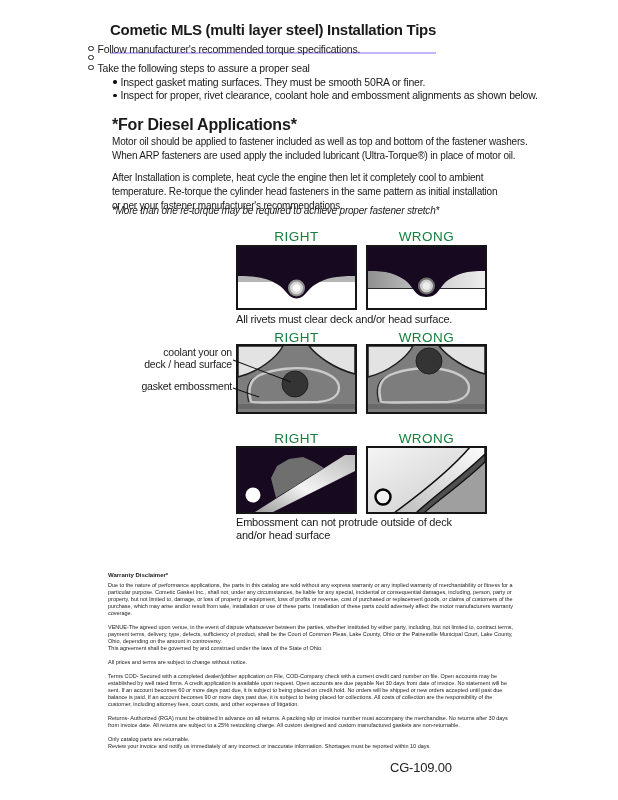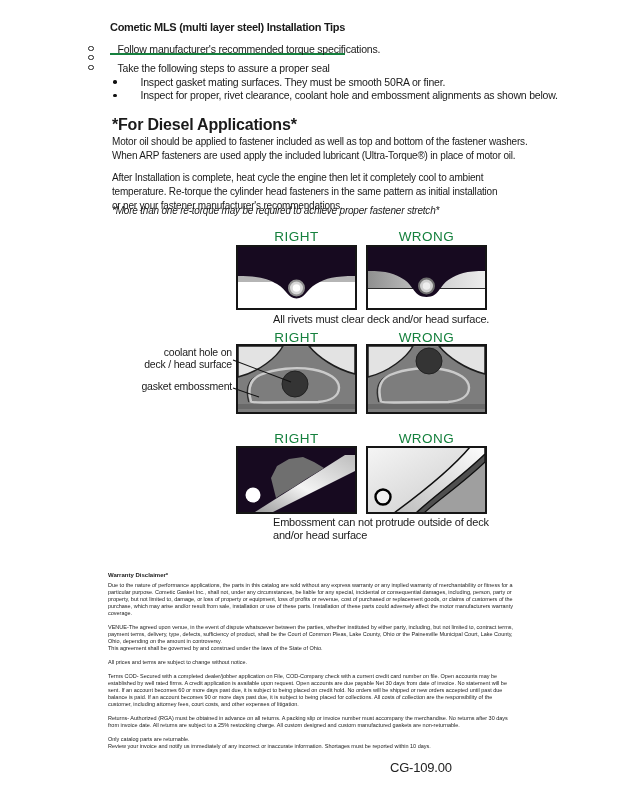--- a/index.html
+++ b/index.html
@@ -2,35 +2,35 @@
 <html style="--ink: #1a1a1a; --diagram-black: #170a20; --deck-gray: #b5b5b5; --panel-gray: #7d7d7d;"><head>
 <meta charset="utf-8">
 <style>
   html,body{margin:0;padding:0;background:#ffffff;}
   .page{
     position:relative; width:618px; height:800px; background:#fff; overflow:hidden;
     font-family:"Liberation Sans","DejaVu Sans",sans-serif; color:#1a1a1a;
   }
   .abs{position:absolute;}
   .title{
-    left:110px; top:21px; font-size:11px; font-weight:bold; letter-spacing:-0.3px;
-    border-bottom:2px solid #15803d; padding-bottom:20px; white-space:nowrap;
+    left:110px; top:21px; font-size:15px; font-weight:bold; letter-spacing:-0.3px;
+    border-bottom:2px solid #c4b5fd; padding-bottom:14px; white-space:nowrap;
   }
   .bullets{left:88px; top:43px; font-size:10.5px; letter-spacing:-0.2px; line-height:13.6px;}
-  .bullet-row{display:flex; align-items:baseline;gap:20px;}
+  .bullet-row{display:flex; align-items:baseline;}
   .bullet-row.sub{padding-left:25px;}
   .dot-o{width:3.5px;height:3.5px;border:1px solid #222;border-radius:50%;margin-right:4px;flex:none;position:relative;top:-2px;}
   .dot-f{width:3.5px;height:3.5px;background:#111;border-radius:50%;margin-right:4px;flex:none;position:relative;top:-2px;}
   .diesel-head{left:112px; top:116px; font-size:16px; font-weight:bold; letter-spacing:-0.2px;}
   .body-para{font-size:10px; letter-spacing:-0.2px; line-height:14px; white-space:pre-line; width:470px;}
   .p1{left:112px; top:135px;}
   .p2{left:112px; top:171px;}
   .note{left:112px; top:204px;font-style:italic;}
   .dlabel{width:121px; text-align:center; font-size:13.5px; letter-spacing:0.5px; color:#15803d;}
-  .dcaption{font-size:11px; letter-spacing:-0.2px; line-height:12.5px; white-space:pre-line;margin-left:37px;}
+  .dcaption{font-size:11px; letter-spacing:-0.2px; line-height:12.5px; white-space:pre-line;}
   .dbox{position:absolute;}
   .ptr-label{font-size:10.5px; line-height:11.5px; letter-spacing:-0.2px; text-align:right; width:126px; white-space:pre-line;}
   .overlay{pointer-events:none;}
   .legal{left:108px; top:572px; width:408px; color:#222;}
   .legal h3{margin:0 0 4px 0; font-size:6px; letter-spacing:0;}
   .legal p{margin:0 0 7px 0; font-size:5.5px; line-height:7px; letter-spacing:0; white-space:pre-line;}
   .pagenum{left:390px; top:760px; font-size:13px; letter-spacing:-0.2px; color:#222;}
 </style>
 </head>
 <body>
@@ -96,21 +96,21 @@
     <circle cx="60.5" cy="41" r="7.5" fill="#cfcfcf" stroke="#6f6f6f" stroke-width="2"></circle>
     <circle cx="60.5" cy="41" r="3.8" fill="#eeeeee"></circle>
     <rect x="1" y="1" width="119" height="63" fill="none" stroke="#151515" stroke-width="2"></rect>
   </svg>
 
   <div class="abs dcaption" style="left:236px;top:313px">All rivets must clear deck and/or head surface.</div>
 
   <div class="abs dlabel" style="left:236px;top:330px">RIGHT</div>
   <div class="abs dlabel" style="left:366px;top:330px">WRONG</div>
 
-  <div class="abs ptr-label" style="left:106px;top:347px">coolant hole on
+  <div class="abs ptr-label" style="left:106px;top:347px">coolant your on
 deck / head surface</div>
   <div class="abs ptr-label" style="left:106px;top:381px">gasket embossment</div>
 
   <svg class="dbox" style="left:236px;top:344px" width="121" height="70" viewBox="0 0 121 70">
     <rect x="1" y="1" width="119" height="68" style="fill:var(--panel-gray)"></rect>
     <path d="M2,2 H47 C41,13 23,28 2,33 Z" fill="#e3e3e3" stroke="#1d1d1d" stroke-width="1.5"></path>
     <path d="M73,2 H119 V30 C99,25 82,13 73,2 Z" fill="#e3e3e3" stroke="#1d1d1d" stroke-width="1.5"></path>
     <rect x="2" y="60" width="117" height="5" fill="#696969"></rect>
     <path d="M12.8,58 C9.3,45.5 11.8,36 22,31.5" fill="none" stroke="#2e2e2e" stroke-width="1.3"></path>
     <path d="M15,57.5 C11.5,45 14,35.5 24,31 C39,24.5 60,22.5 77,25.5 C93,28.5 103,35 103,43.5 C103,52 95,57 82,58 L28,58.5 C19,58.5 16,58.5 15,57.5 Z" fill="none" stroke="#cacaca" stroke-width="2.4"></path>

